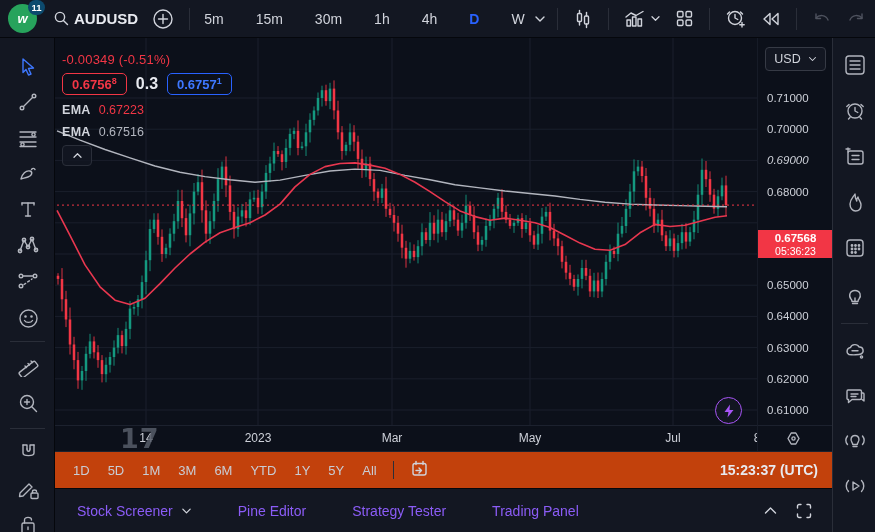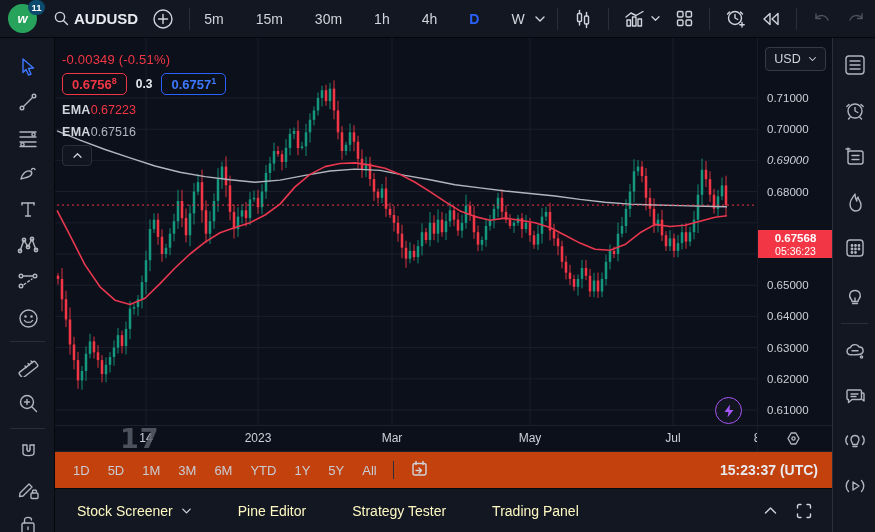--- a/index.html
+++ b/index.html
@@ -48,22 +48,22 @@
   
   #chart-wrap { left:55px; top:38px; width:702px; height:387px; background:#0c101a; }
   #legend { left:62px; top:52px; z-index:10; }
   #chg { color:#f23645; font-size:13px; letter-spacing:.2px; }
   #quote-row { position:absolute; left:0; top:21px; display:flex; align-items:center; gap:9px; }
   .qbox { border:1.5px solid; border-radius:5px; padding:2px 9px; font-size:13px; font-weight:bold;
     background:rgba(12,16,26,.55); cursor:pointer; }
   .qbox sup { font-size:9px; }
   #sell-box { border-color:#f23645; color:#f23645; }
   #buy-box { border-color:#2962ff; color:#3e78ff; }
-  #spread { color:#e8eaf0; font-size:12px; font-weight:bold; }
-  .ema-row { position:absolute; left:0; font-size:12.5px; display:flex; align-items:center; }
+  #spread { color:#e8eaf0; font-size:16px; font-weight:bold; }
+  .ema-row { position:absolute; left:0; font-size:12.5px; display:flex; gap:8px; align-items:center; }
   .ema-lbl { color:#d1d4dc; font-weight:bold; letter-spacing:.3px; }
   #collapse-btn { position:absolute; left:0; top:93px; width:30px; height:21px; border:1px solid #2a2e39;
     border-radius:4px; background:#131722cc; display:flex; align-items:center; justify-content:center; cursor:pointer; }
 
   
   #price-axis { left:757px; top:38px; width:75px; height:387px; background:#0c101a;
     border-left:1px solid #161b27; z-index:5; }
   #usd-btn { position:absolute; left:7px; top:9px; width:61px; height:24px; border:1px solid #363a45;
     border-radius:4px; display:flex; align-items:center; justify-content:center; gap:7px;
     font-size:12.5px; color:#d1d4dc; cursor:pointer; background:#131722; }
@@ -85,21 +85,21 @@
 
   
   #range-bar { left:55px; top:451px; width:777px; height:37px; background:#c2410c;
     border-top:1px solid #1c212e; display:flex; align-items:center; padding:0 14px 0 10px; }
   .rng { padding:4px 8px; font-size:13px; color:#c9ccd4; border-radius:4px; cursor:pointer; }
   #clock { margin-left:auto; font-size:14px; font-weight:bold; color:#e8eaf0; cursor:pointer; }
 
   
   #bottom-panel { left:55px; top:488px; width:777px; height:44px; background:#131722;
     border-top:1px solid #05070c; display:flex; align-items:center; padding:0 12px; gap:0; }
-  .bp-tab { font-size:14px; color:#fef9c3; padding:6px 10px; cursor:pointer; white-space:nowrap;
+  .bp-tab { font-size:14px; color:#8b5cf6; padding:6px 10px; cursor:pointer; white-space:nowrap;
     display:flex; align-items:center; gap:8px; }
   #bp-icons { margin-left:auto; display:flex; gap:18px; align-items:center; padding-right:8px; }
 
   #watermark { left:120px; top:423px; font-size:27px; font-weight:bold; color:#575d69; opacity:.85;
     letter-spacing:1px; z-index:2; font-family:"DejaVu Sans",sans-serif; }
 </style>
 </head>
 <body>
 
 <div id="app">

